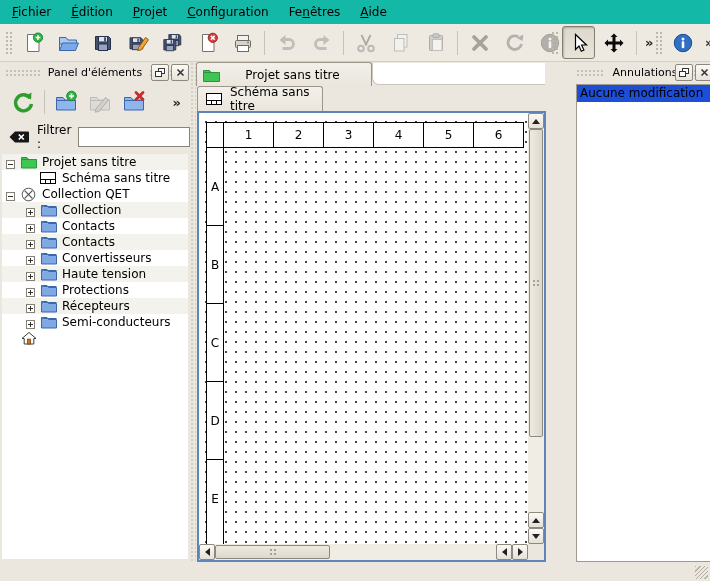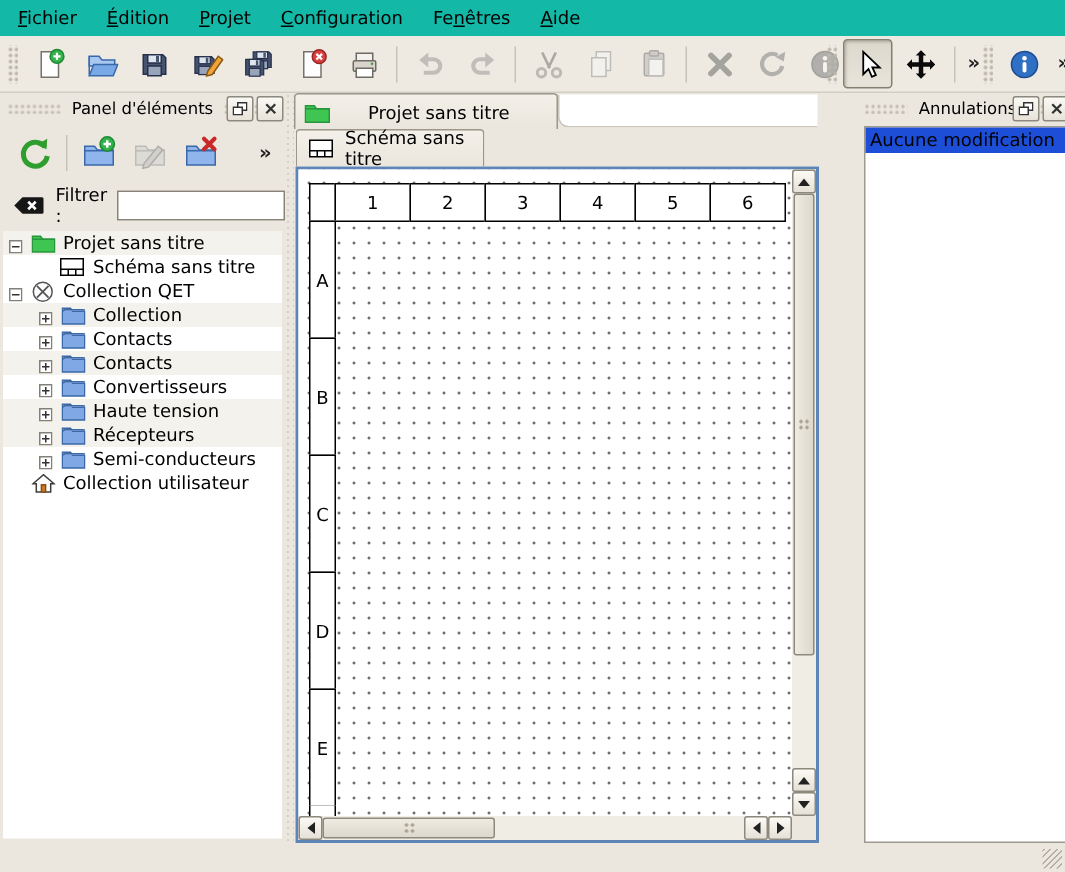--- a/index.html
+++ b/index.html
@@ -485,20 +485,34 @@
             <line x1="4.5" y1="2" x2="4.5" y2="7" stroke="#333"></line>
           </svg></span>
         <span class="ticon">
           <svg width="16" height="13">
             <path d="M0.5 1.5 h5.5 l1.5 2 h8 v8.5 h-15z" fill="#7fa8e4" stroke="#3a68a8"></path>
             <path d="M0.5 3.5 l2 -1 h13" fill="#aecbf4" stroke="#3a68a8"></path>
           </svg>
         </span>
         <span class="tlabel">Haute tension</span>
       </div>
+      <div class="tree-row">
+        <span class="expander" style="margin-left: 24px;"><svg width="9" height="9">
+            <rect x="0.5" y="0.5" width="8" height="8" fill="#fff" stroke="#848078"></rect>
+            <line x1="2" y1="4.5" x2="7" y2="4.5" stroke="#333"></line>
+            <line x1="4.5" y1="2" x2="4.5" y2="7" stroke="#333"></line>
+          </svg></span>
+        <span class="ticon">
+          <svg width="16" height="13">
+            <path d="M0.5 1.5 h5.5 l1.5 2 h8 v8.5 h-15z" fill="#7fa8e4" stroke="#3a68a8"></path>
+            <path d="M0.5 3.5 l2 -1 h13" fill="#aecbf4" stroke="#3a68a8"></path>
+          </svg>
+        </span>
+        <span class="tlabel">Protections</span>
+      </div>
       <div class="tree-row alt">
         <span class="expander" style="margin-left: 24px;"><svg width="9" height="9">
             <rect x="0.5" y="0.5" width="8" height="8" fill="#fff" stroke="#848078"></rect>
             <line x1="2" y1="4.5" x2="7" y2="4.5" stroke="#333"></line>
             <line x1="4.5" y1="2" x2="4.5" y2="7" stroke="#333"></line>
           </svg></span>
         <span class="ticon">
           <svg width="16" height="13">
             <path d="M0.5 1.5 h5.5 l1.5 2 h8 v8.5 h-15z" fill="#7fa8e4" stroke="#3a68a8"></path>
             <path d="M0.5 3.5 l2 -1 h13" fill="#aecbf4" stroke="#3a68a8"></path>
@@ -521,21 +535,20 @@
         <span class="tlabel">Semi-conducteurs</span>
       </div>
       <div class="tree-row">
         <span class="expander" style="margin-left: 4px;"></span>
         <span class="ticon">
           <svg width="16" height="14">
             <path d="M1 7.5 L8 1.5 L15 7.5 H12.8 V13 H3.2 V7.5z" fill="#fdfdfd" stroke="#3c3c3c"></path>
             <rect x="6.6" y="8.2" width="2.8" height="4.8" fill="#cf7b28" stroke="#8a4d12"></rect>
           </svg>
         </span>
-        <span class="tlabel">Collection utilisateur</span>
       </div>
     </div>
 </div>
 
 <div id="splitter"></div>
 
 <div id="tabbar-project">
   <div id="tab-project">
     <span class="icon">
         <svg width="17" height="14">

